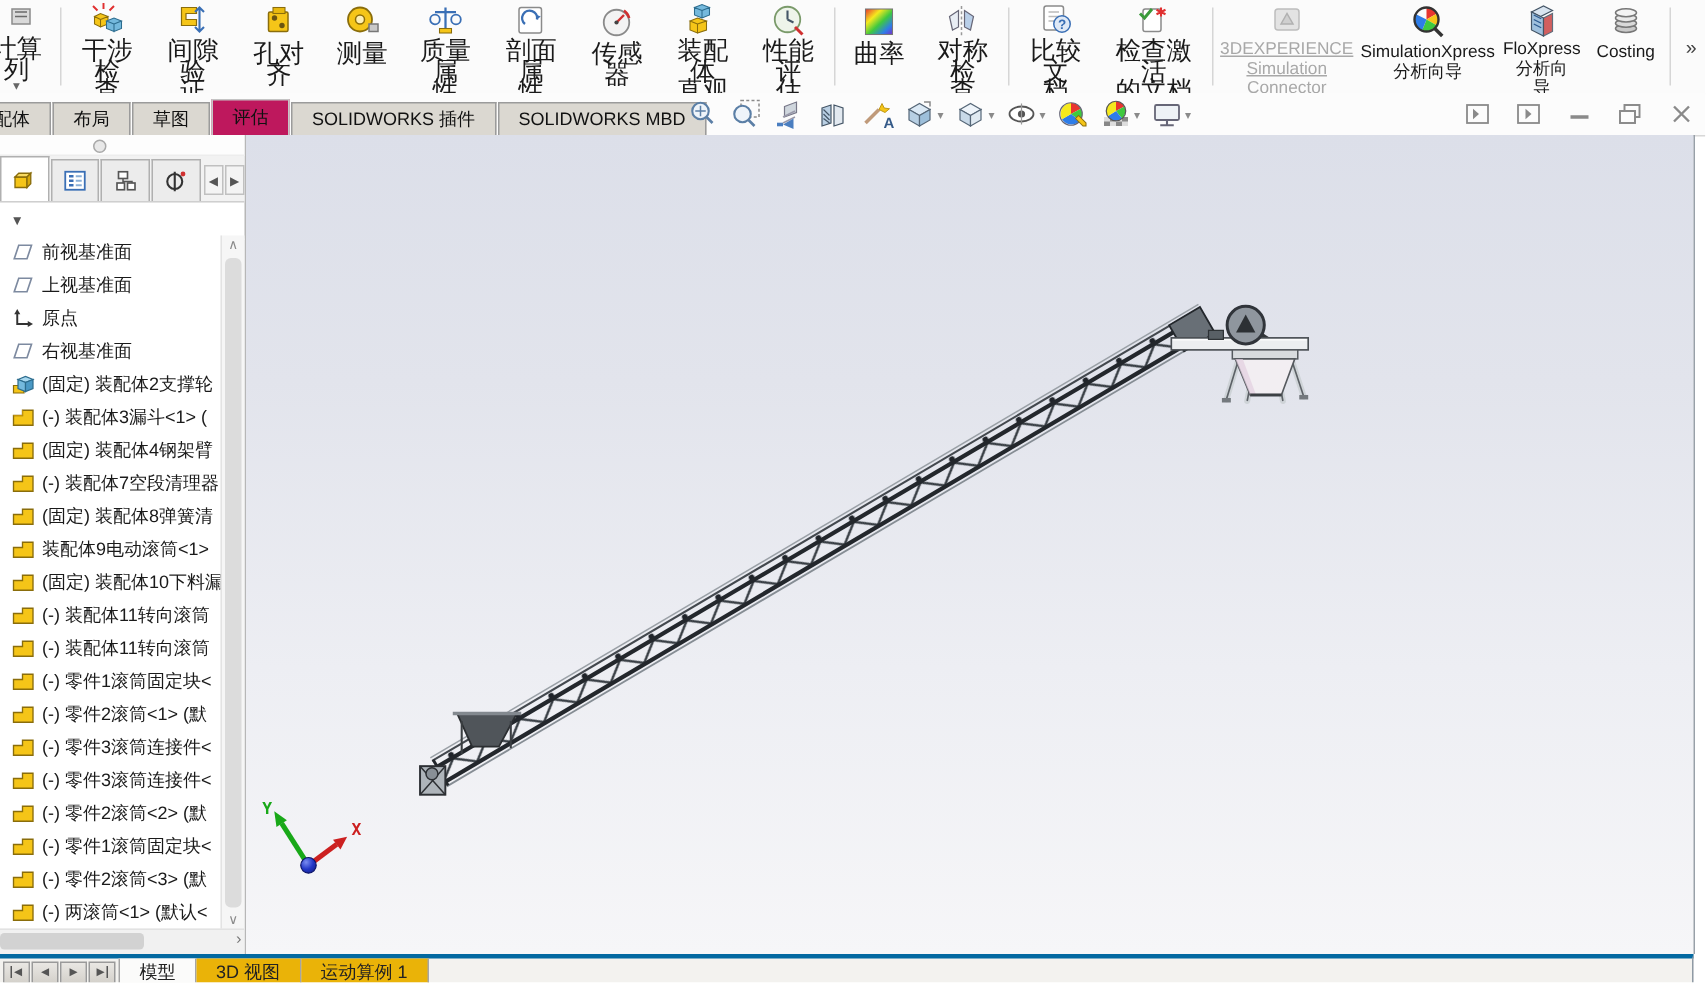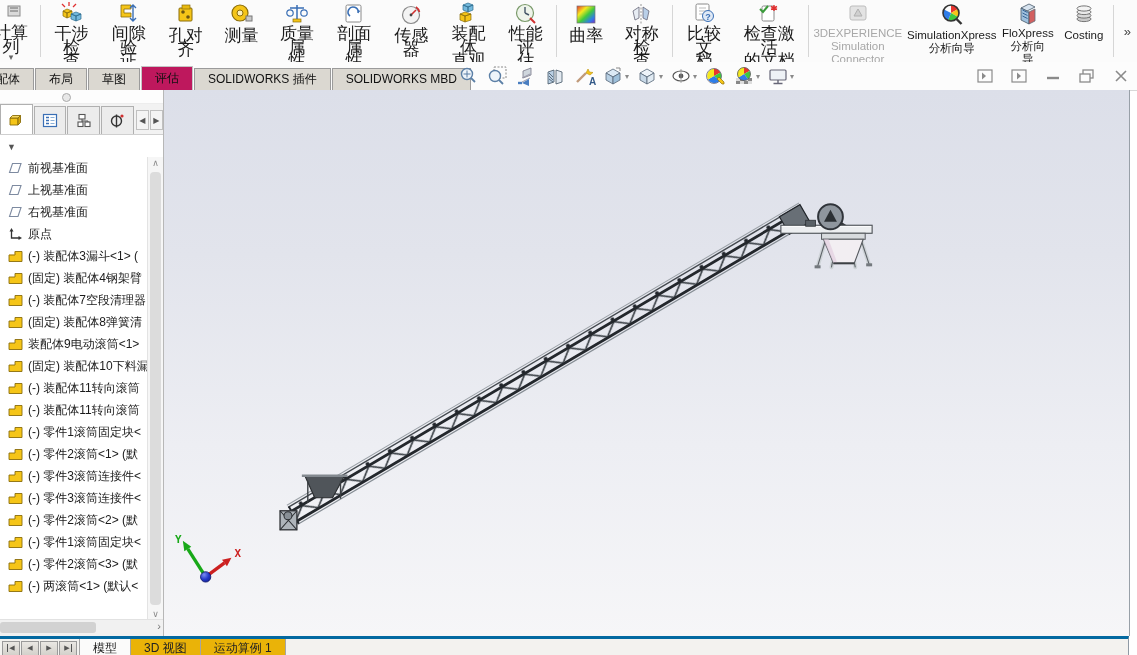--- a/index.html
+++ b/index.html
@@ -6,21 +6,21 @@
   .app{position:relative;width:1137px;height:655px;overflow:hidden;
        font-family:"Liberation Sans","DejaVu Sans",sans-serif;font-size:12px;color:#1a1a1a;background:#fff;}
 
   
   .cmdbar{position:absolute;left:0;top:0;width:1137px;height:62px;background:#fbfbfb;
           display:flex;align-items:stretch;border-bottom:1px solid #ececec;overflow:hidden;}
   .cmd-item{display:flex;flex-direction:column;align-items:center;padding:1px 4px;min-width:46px;cursor:default;}
   .cicon{height:28px;display:flex;align-items:center;justify-content:center;}
   .clabel{font-size:17px;line-height:13.5px;white-space:pre-line;text-align:center;color:#1a1a1a;}
   .clabel.en{font-size:11.5px;line-height:13px;}
-  .cmd-item.gray .clabel{color:#a8a8a8;}
+  .cmd-item.gray .clabel{color:#a8a8a8;text-decoration:underline;}
   .cmd-sep{width:1px;background:#d6d6d6;margin:5px 2px;}
   .cmd-caret{font-size:9px;color:#666;line-height:8px;}
   .cmd-first{margin-left:-16px;width:46px;overflow:hidden;}
   .cmd-overflow{align-self:center;margin-left:2px;color:#444;font-size:13px;padding:0 6px;}
 
   
   .tabrow{position:absolute;left:0;top:62px;width:1137px;height:28px;background:#fcfcfc;border-bottom:1px solid #d8d8d8;}
   .cmtabs{position:absolute;left:0;bottom:0;display:flex;align-items:flex-end;height:28px;}
   .cmtab{height:21px;line-height:21px;padding:0 13px;background:#dbd8d1;border:1px solid #9b9b9b;border-bottom:none;
          margin-right:1px;color:#111;cursor:default;white-space:nowrap;}
@@ -598,34 +598,45 @@
         <span class="ticon">
             <svg width="13" height="12">
               <path d="M3.5 1.5 L12 1.5 L9 10.5 L0.5 10.5 Z" fill="none" stroke="#7d8aa0" stroke-width="1.1"></path>
             </svg>
           </span>
         <span class="tlabel">上视基准面</span>
       </div>
       <div class="trow">
         <span class="ticon">
             <svg width="13" height="12">
-              <path d="M3.5 1.5 L12 1.5 L9 10.5 L0.5 10.5 Z" fill="none" stroke="#7d8aa0" stroke-width="1.1"></path>
-            </svg>
-          </span>
-        <span class="tlabel">右视基准面</span>
-      </div>
-      <div class="trow">
-        <span class="ticon">
-            <svg width="13" height="12">
               <path d="M2.5 2 V10 H11" fill="none" stroke="#333" stroke-width="1.3"></path>
               <path d="M0.5 3.5 L2.5 0 L4.5 3.5 Z" fill="#333"></path>
               <path d="M9.5 8 L13 10 L9.5 12 Z" fill="#333"></path>
             </svg>
           </span>
         <span class="tlabel">原点</span>
+      </div>
+      <div class="trow">
+        <span class="ticon">
+            <svg width="13" height="12">
+              <path d="M3.5 1.5 L12 1.5 L9 10.5 L0.5 10.5 Z" fill="none" stroke="#7d8aa0" stroke-width="1.1"></path>
+            </svg>
+          </span>
+        <span class="tlabel">右视基准面</span>
+      </div>
+      <div class="trow">
+        <span class="ticon">
+            <svg width="15" height="14">
+              <path d="M1 8 h7 v5 h-7 z" fill="#f5c518" stroke="#8a6d0b" stroke-width="0.8"></path>
+              <path d="M4 4 l5 -2 5 2 -5 2 z" fill="#a8d8ef" stroke="#2c6c8e" stroke-width="0.8"></path>
+              <path d="M4 4 l5 2 v6 l-5 -2 z" fill="#74b9dd" stroke="#2c6c8e" stroke-width="0.8"></path>
+              <path d="M14 4 l-5 2 v6 l5 -2 z" fill="#4a98c4" stroke="#2c6c8e" stroke-width="0.8"></path>
+            </svg>
+          </span>
+        <span class="tlabel">(固定) 装配体2支撑轮</span>
       </div>
       <div class="trow">
         <span class="ticon">
             <svg width="15" height="14">
               <path d="M1 6 h6 v-3.5 h7 v10 h-13 z" fill="#f5c518" stroke="#8a6d0b" stroke-width="0.9"></path>
               <path d="M1 6 h6 v-3.5" fill="none" stroke="#c9980f" stroke-width="0.6"></path>
             </svg>
           </span>
         <span class="tlabel">(-) 装配体3漏斗&lt;1&gt; (</span>
       </div>

